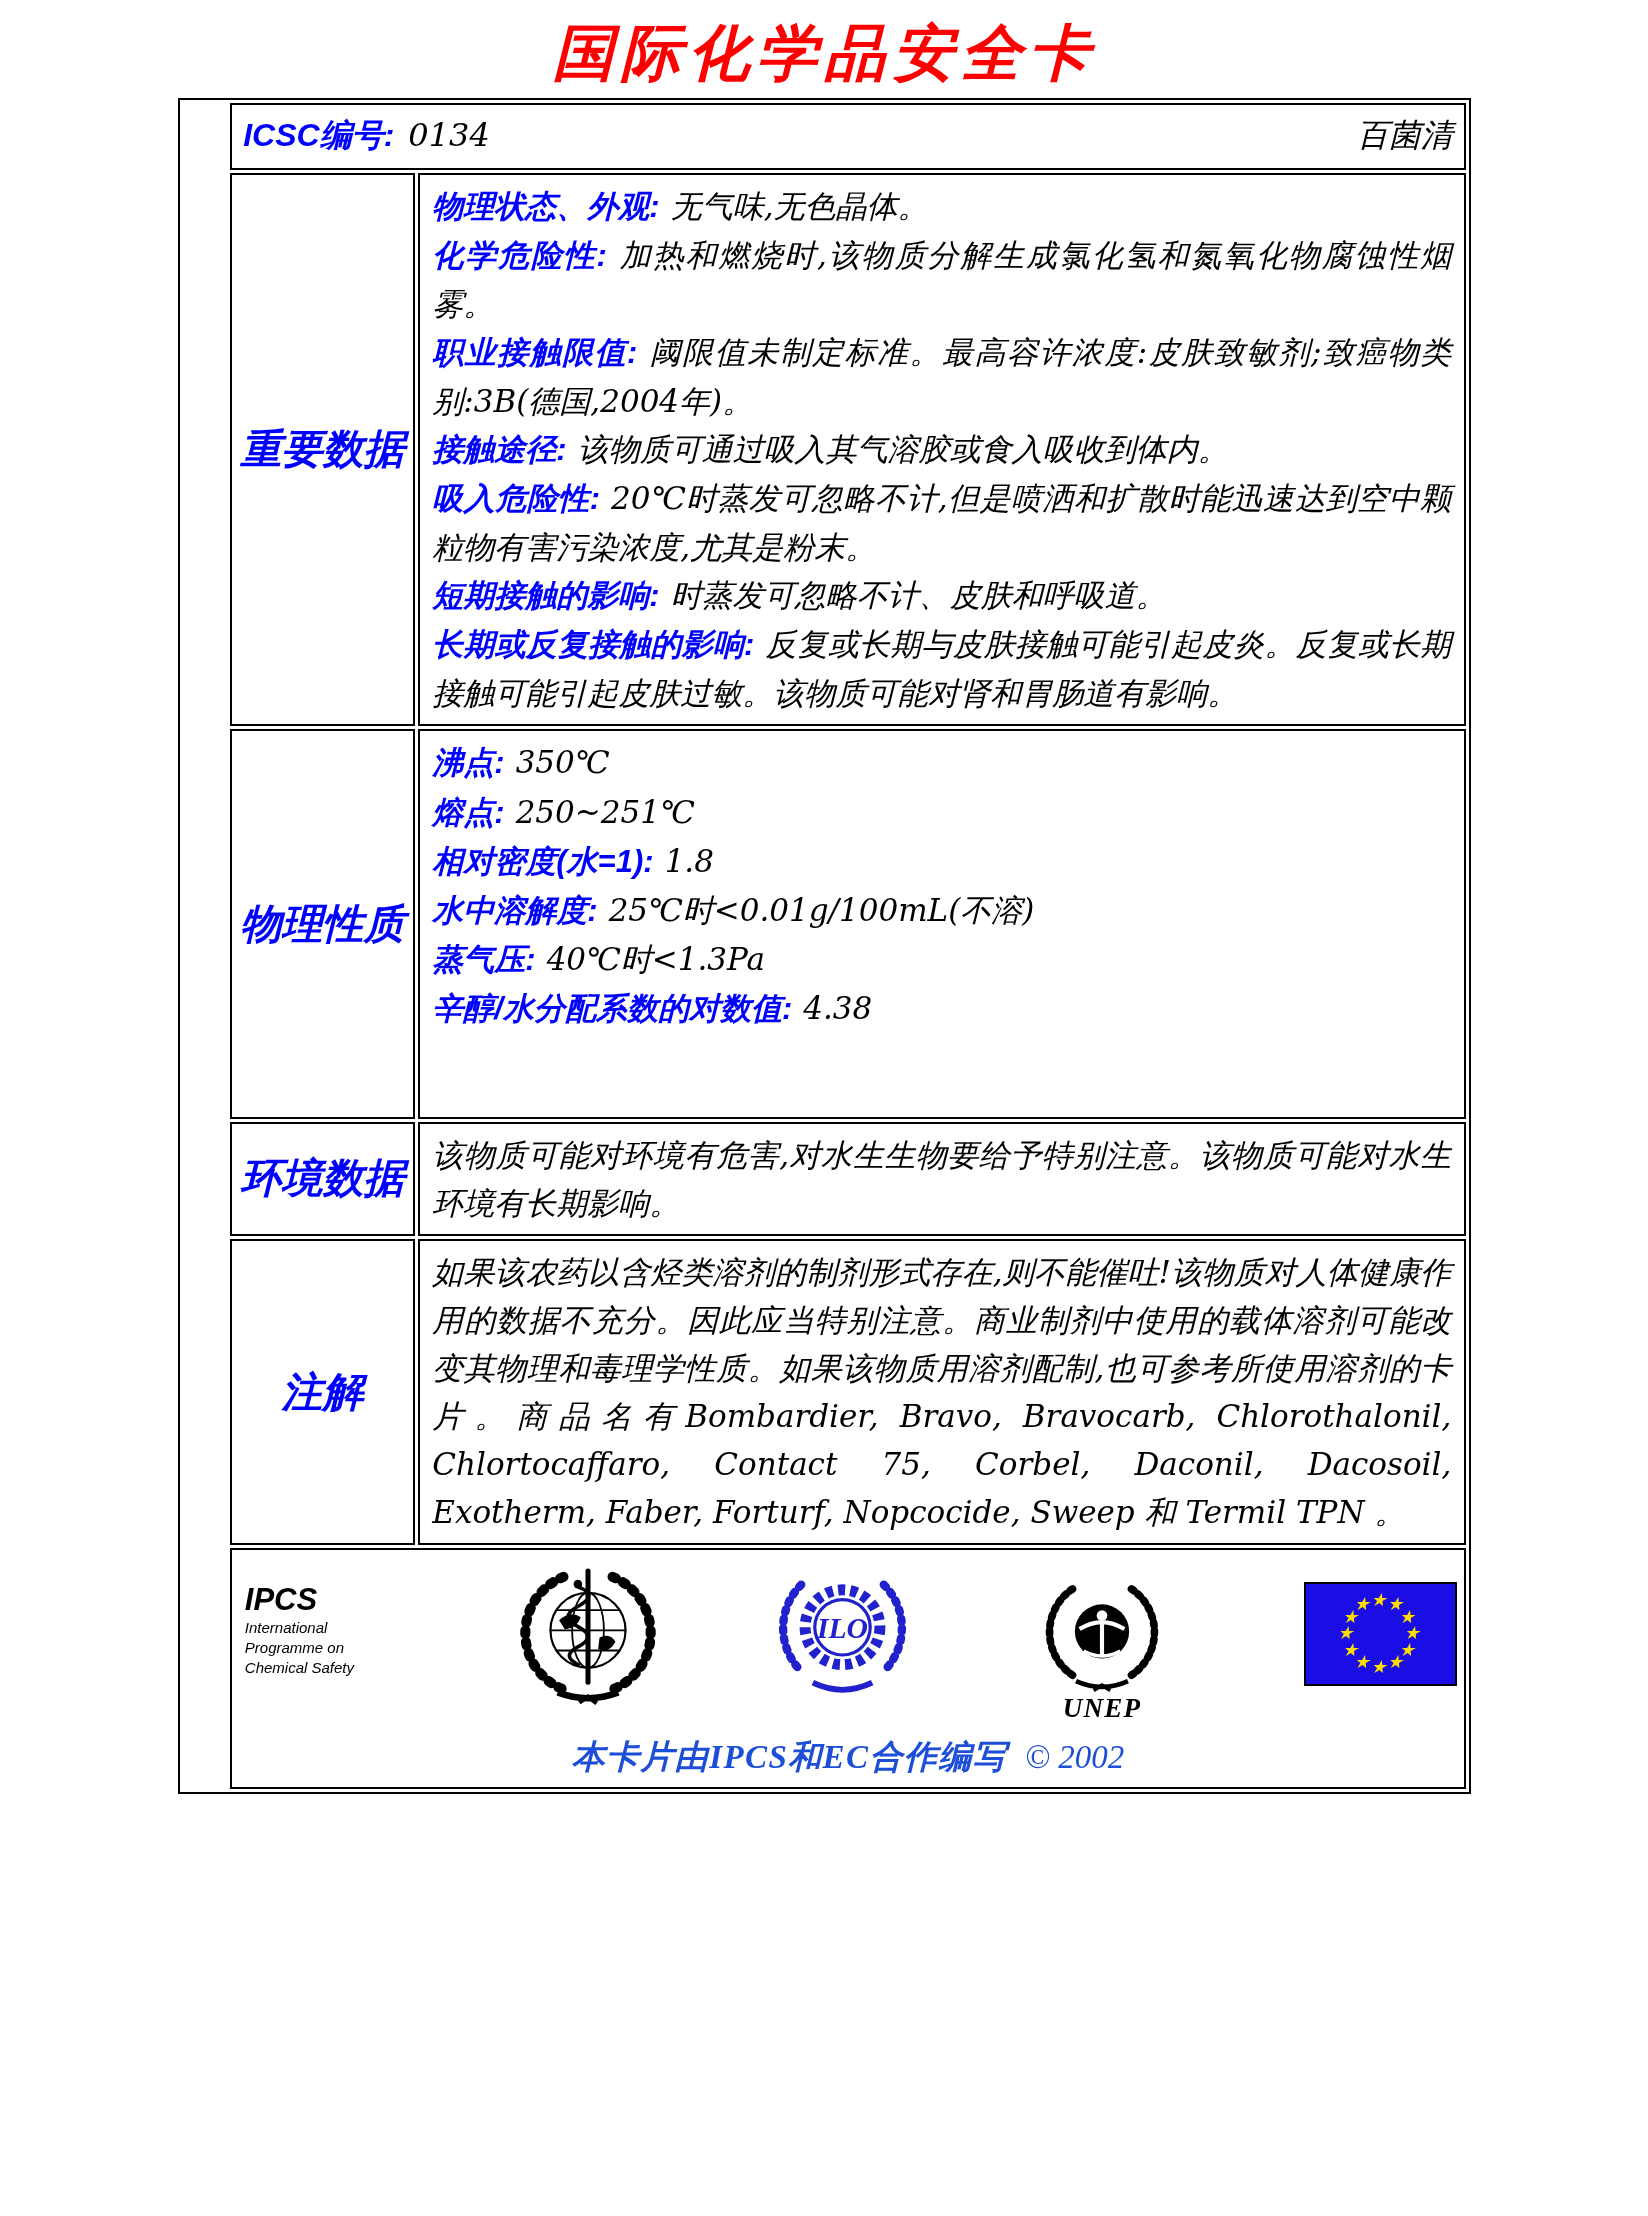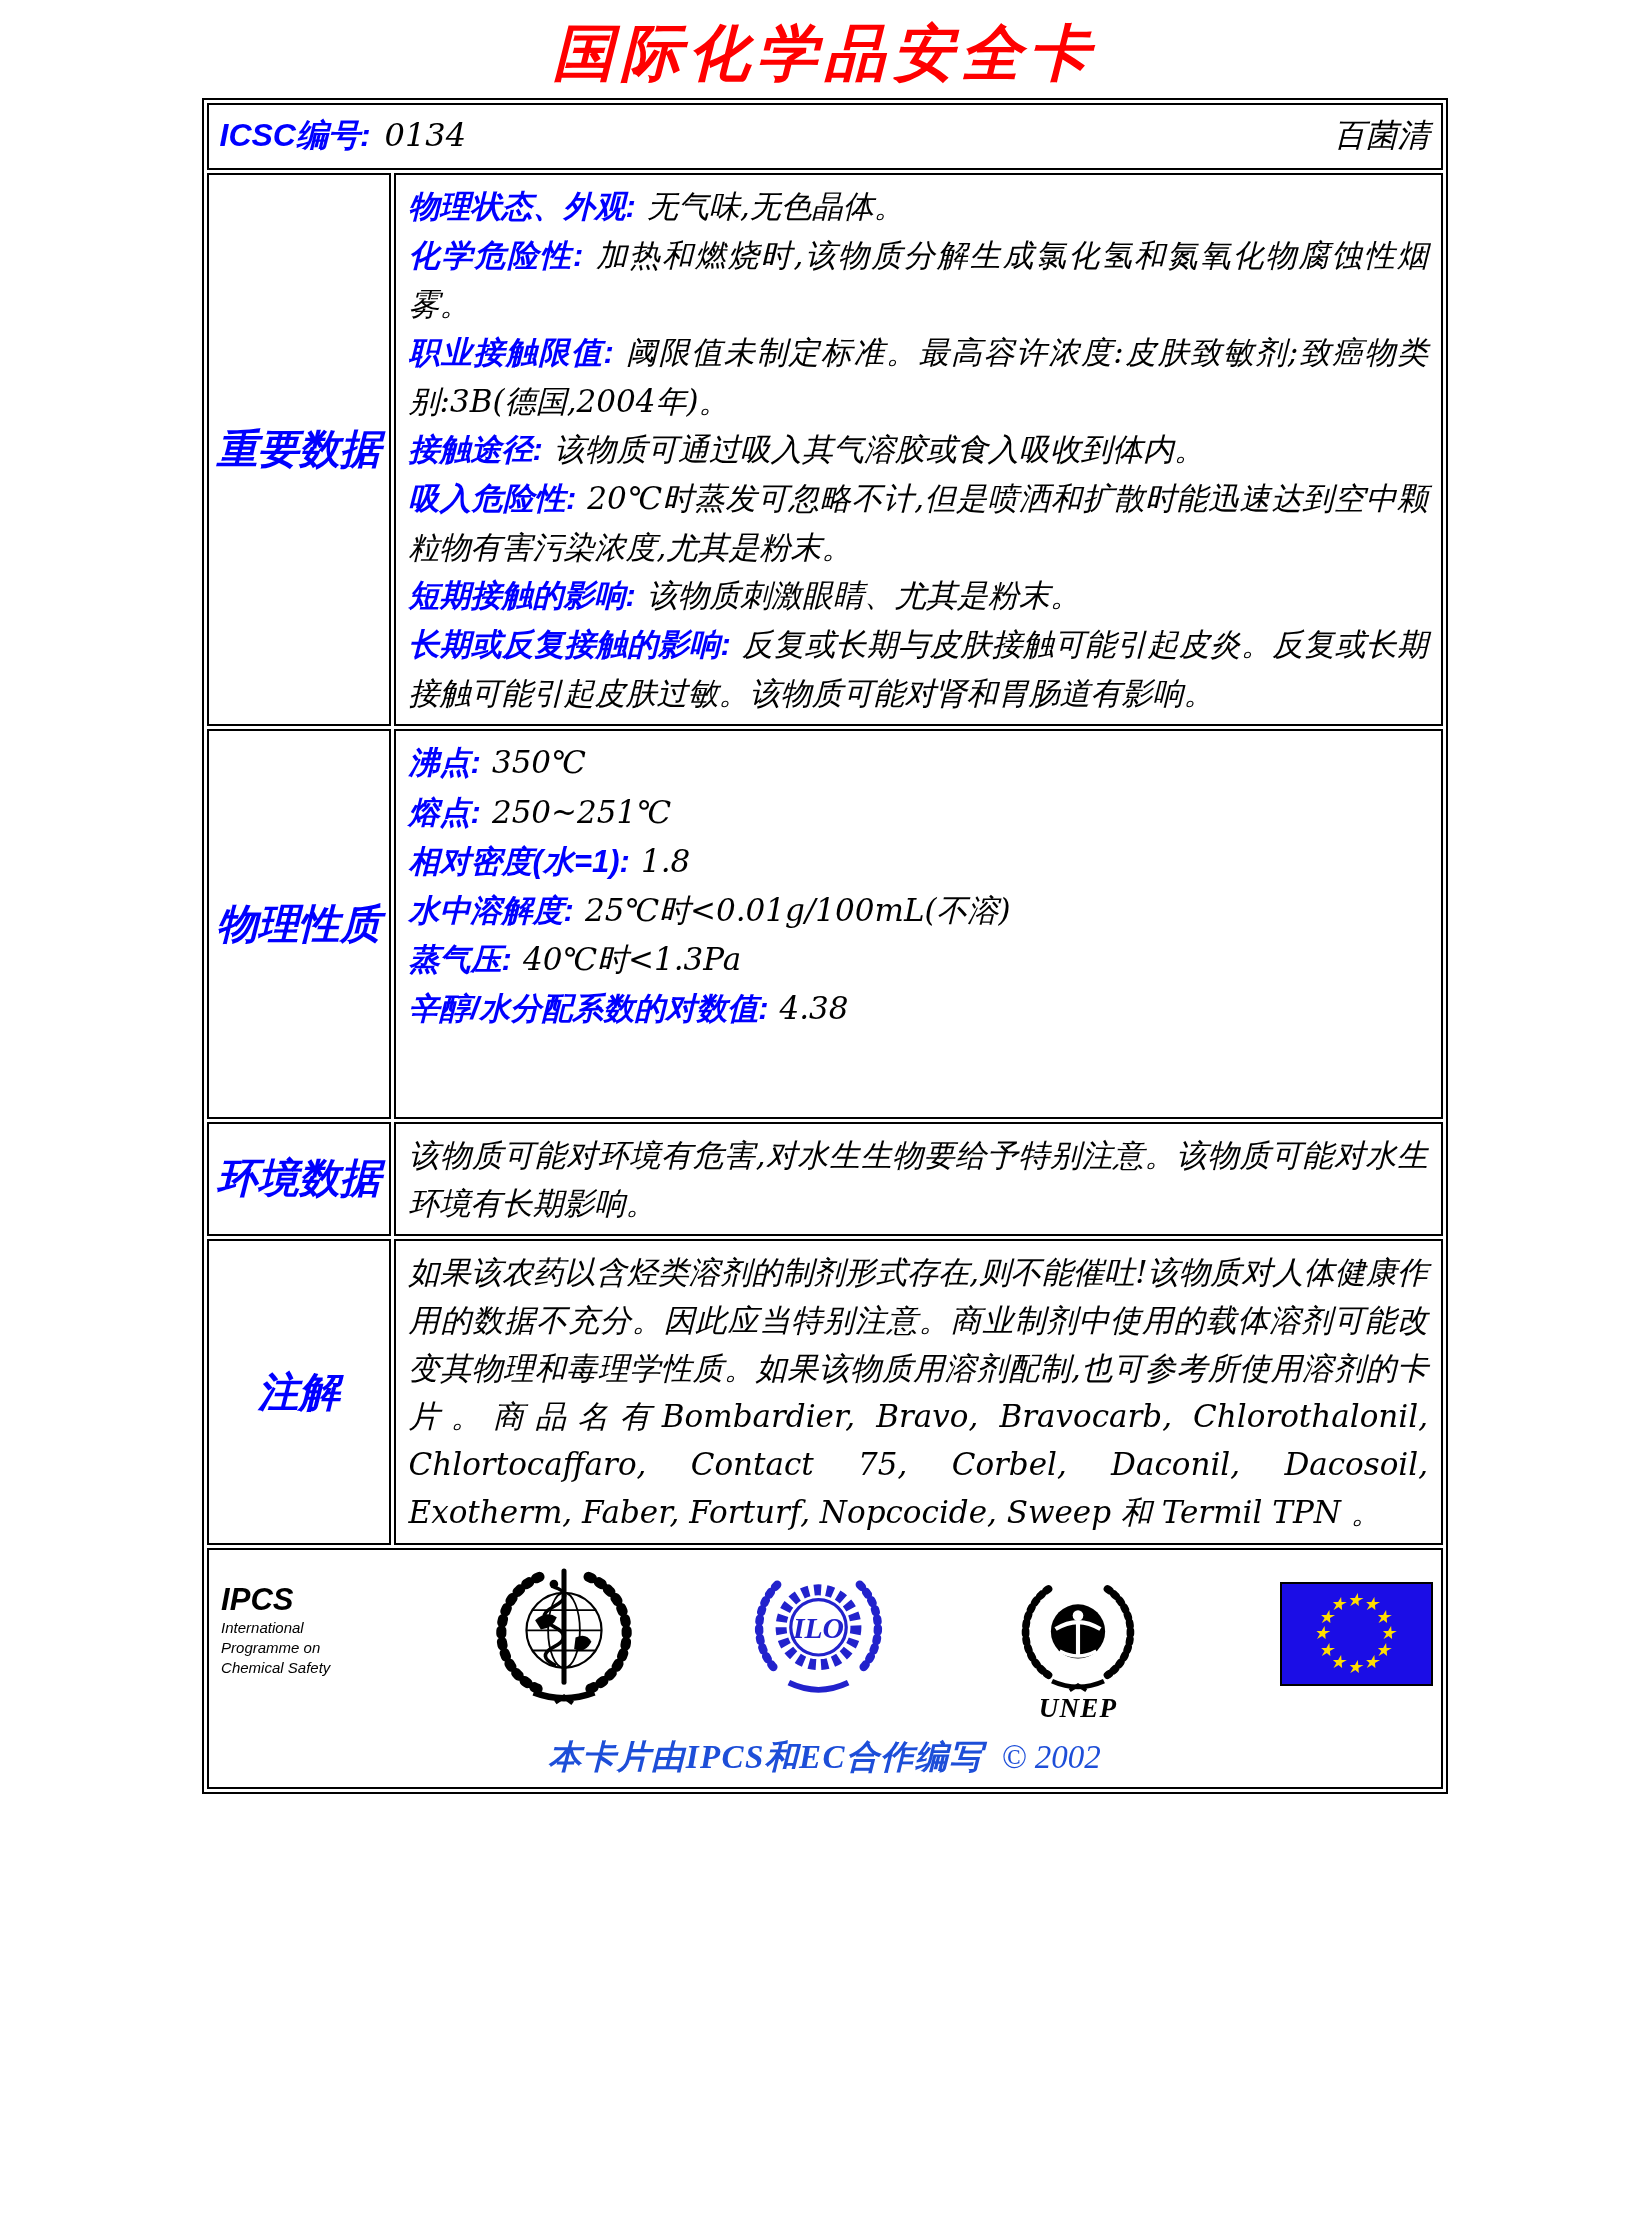--- a/index.html
+++ b/index.html
@@ -2,21 +2,21 @@
 <html style="font-size:11px"><head>
 <meta charset="utf-8">
 <style>
   html,body{margin:0;padding:0;background:#ffffff;}
   body{width:1649px;min-height:2216px;font-family:"DejaVu Serif",serif;color:#000;}
   .page{width:1649px;min-height:2216px;position:relative;font-style:italic;}
   .title{margin:0;padding-top:19.5px;text-align:center;color:#FF0000;
          font-family:"Liberation Serif",serif;font-weight:bold;font-size:61px;
          letter-spacing:7px;line-height:1.1;}
   table.card{width:1246px;margin:11px auto 0 auto;border:2.8px solid #000;
-             border-collapse:separate;border-spacing:3.5px;background:#fff;}
+             border-collapse:separate;border-spacing:3.5px;background:#fff;padding-left:47px;}
   td.cell{border:2.8px solid #000;background:#fff;}
   td.label-cell{width:175px;text-align:center;vertical-align:middle;
                 color:#0000FF;font-family:"Liberation Sans",sans-serif;
                 font-weight:bold;font-size:41px;padding:4.2px 2.8px;}
   td.content-cell{padding:7px 12.5px;font-size:31px;text-align:justify;vertical-align:top;}
   .para{margin:0;line-height:1.55;}
   .lbl{color:#0000FF;font-family:"Liberation Sans",sans-serif;font-weight:bold;margin-right:11px;}
   .val{color:#000;}
   td.header-cell{padding:9.7px 11px;}
   .header-flex{display:flex;justify-content:space-between;align-items:center;font-size:32px;}
@@ -62,21 +62,21 @@
     </tr>
 
     <tr>
       <td class="cell label-cell">重要数据</td>
       <td class="cell content-cell">
         <p class="para"><span class="lbl">物理状态、外观:</span><span class="val">无气味,无色晶体。</span></p>
         <p class="para"><span class="lbl">化学危险性:</span><span class="val">加热和燃烧时,该物质分解生成氯化氢和氮氧化物腐蚀性烟雾。</span></p>
         <p class="para"><span class="lbl">职业接触限值:</span><span class="val">阈限值未制定标准。最高容许浓度:皮肤致敏剂;致癌物类别:3B(德国,2004年)。</span></p>
         <p class="para"><span class="lbl">接触途径:</span><span class="val">该物质可通过吸入其气溶胶或食入吸收到体内。</span></p>
         <p class="para"><span class="lbl">吸入危险性:</span><span class="val">20℃时蒸发可忽略不计,但是喷洒和扩散时能迅速达到空中颗粒物有害污染浓度,尤其是粉末。</span></p>
-        <p class="para"><span class="lbl">短期接触的影响:</span><span class="val">该物质刺激眼睛、尤其是粉末。</span></p>
+        <p class="para"><span class="lbl">短期接触的影响:</span><span class="val">时蒸发可忽略不计、皮肤和呼吸道。</span></p>
         <p class="para"><span class="lbl">长期或反复接触的影响:</span><span class="val">反复或长期与皮肤接触可能引起皮炎。反复或长期接触可能引起皮肤过敏。该物质可能对肾和胃肠道有影响。</span></p>
       </td>
     </tr>
 
     <tr>
       <td class="cell label-cell">物理性质</td>
       <td class="cell content-cell physical-cell">
         <p class="para"><span class="lbl">沸点:</span><span class="val">350℃</span></p>
         <p class="para"><span class="lbl">熔点:</span><span class="val">250~251℃</span></p>
         <p class="para"><span class="lbl">相对密度(水=1):</span><span class="val">1.8</span></p>

